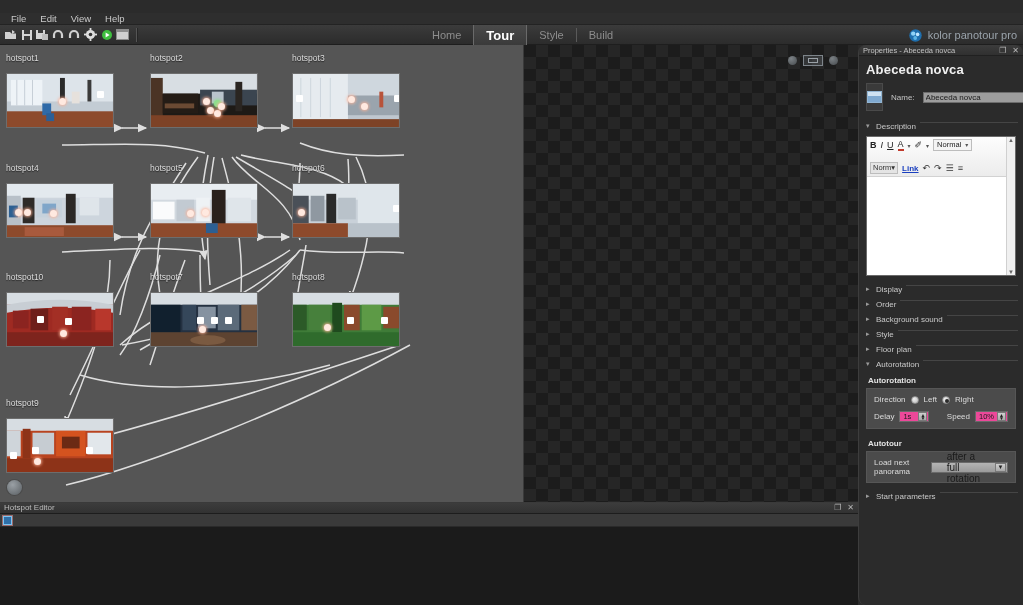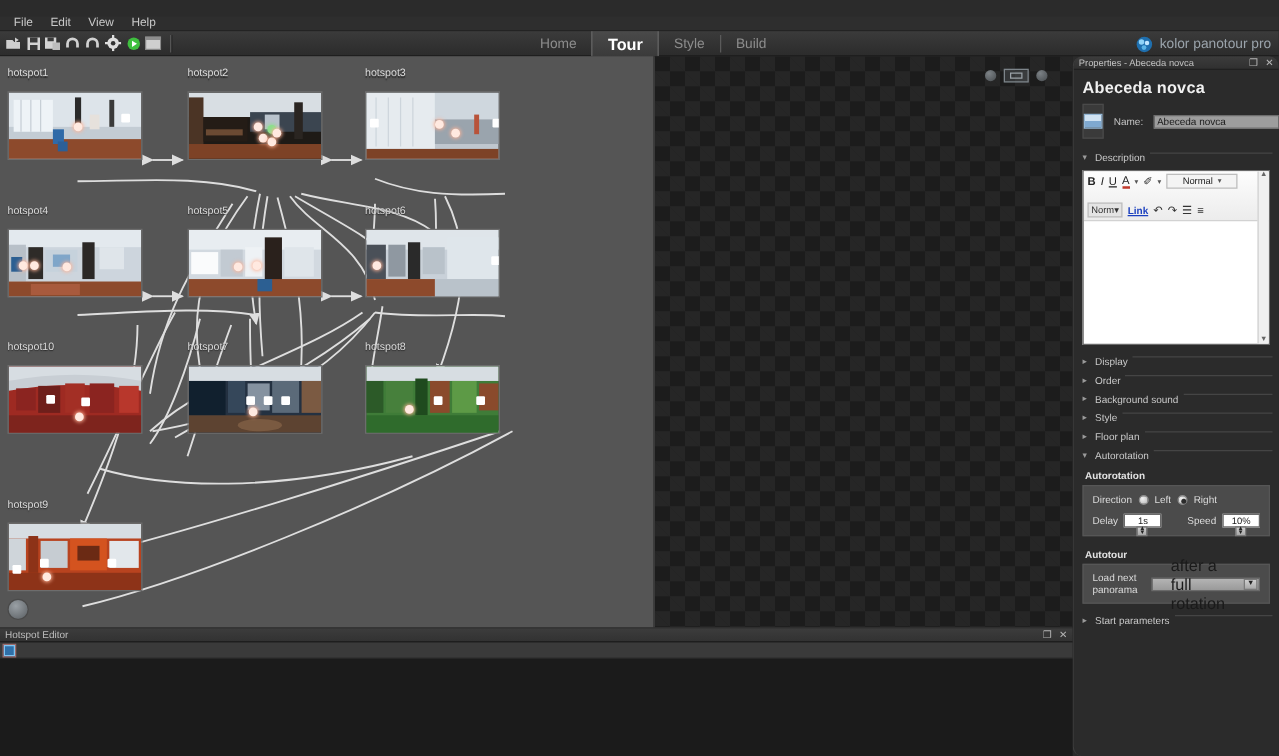--- a/index.html
+++ b/index.html
@@ -220,21 +220,21 @@
   .rt-i { font-size: 9px; font-style: italic; color: #222; }
   .rt-u { font-size: 9px; text-decoration: underline; color: #222; }
   .rt-a { font-size: 9px; color: #222; border-bottom: 2px solid #c0392b; line-height: 9px;}
   .rt-link { font-size: 8px; color: #1a3fbf; text-decoration: underline; font-weight: bold; }
   .rt-norm {
     font-size: 7.5px; color: #333; background: #e4e4e4; border: 1px solid #bdbdbd;
     padding: 0 2px; line-height: 10px;
   }
   .rt-sel {
     font-size: 7.5px; color: #222; background: #f4f4f4; border: 1px solid #bdbdbd;
-    padding: 0 12px; line-height: 10px; display: flex; align-items: center; gap: 4px;
+    padding: 0 3px; line-height: 10px; display: flex; align-items: center; gap: 4px;
   }
   .caret { font-size: 6px; color: #555; }
   .rt-ico { font-size: 9px; color: #333; }
   .desc-scroll {
     position: absolute; right: 0; top: 0; width: 9px; bottom: 0;
     background: #f0f0f0; border-left: 1px solid #d0d0d0;
     display: flex; flex-direction: column; justify-content: space-between;
     align-items: center; font-size: 6px; color: #666;
   }
 
@@ -251,37 +251,37 @@
   .radio {
     width: 8px; height: 8px; border-radius: 50%;
     background: radial-gradient(circle at 35% 32%, #f0f0f0, #b6b6b6);
     border: 1px solid #8e8e8e; display: inline-block; position: relative;
   }
   .radio.on::after {
     content: ""; position: absolute; left: 2px; top: 2px;
     width: 4px; height: 4px; border-radius: 50%; background: #2b2b2b;
   }
   .spin {
-    display: flex; align-items: center; background: #ffffff;
-    border: 1px solid #6a6a6a; height: 11px; min-width: 30px; flex-direction: column;
+    display: flex; align-items: center; background: #ec4899;
+    border: 1px solid #6a6a6a; height: 11px; min-width: 30px;
   }
   .spin span { font-size: 7.5px; color: #1a1a1a; padding: 0 3px; flex: 1; }
   .spin .arrows {
     width: 9px; height: 9px; margin-right: 1px;
     background: linear-gradient(to bottom,#cfcfcf,#a8a8a8);
     border: 1px solid #7a7a7a;
     display: flex; flex-direction: column; align-items: center; justify-content: center;
     line-height: 3px; font-size: 5px; color: #222;
   }
   .select {
     display: flex; align-items: center; height: 11px; flex: 1;
     background: linear-gradient(to bottom,#b4b4b4,#9a9a9a);
     border: 1px solid #6a6a6a;
   }
-  .select span { flex: 1; font-size: 13px; color: #1a1a1a; padding: 0 15px; }
+  .select span { flex: 1; font-size: 10px; color: #1a1a1a; padding: 0 15px; }
   .select .dd {
     width: 11px; height: 9px; margin-right: 1px;
     background: linear-gradient(to bottom,#cfcfcf,#a8a8a8);
     border: 1px solid #7a7a7a; display: flex; align-items: center; justify-content: center;
     font-size: 6px; color: #222;
   }
 </style>
 </head>
 <body>
 

